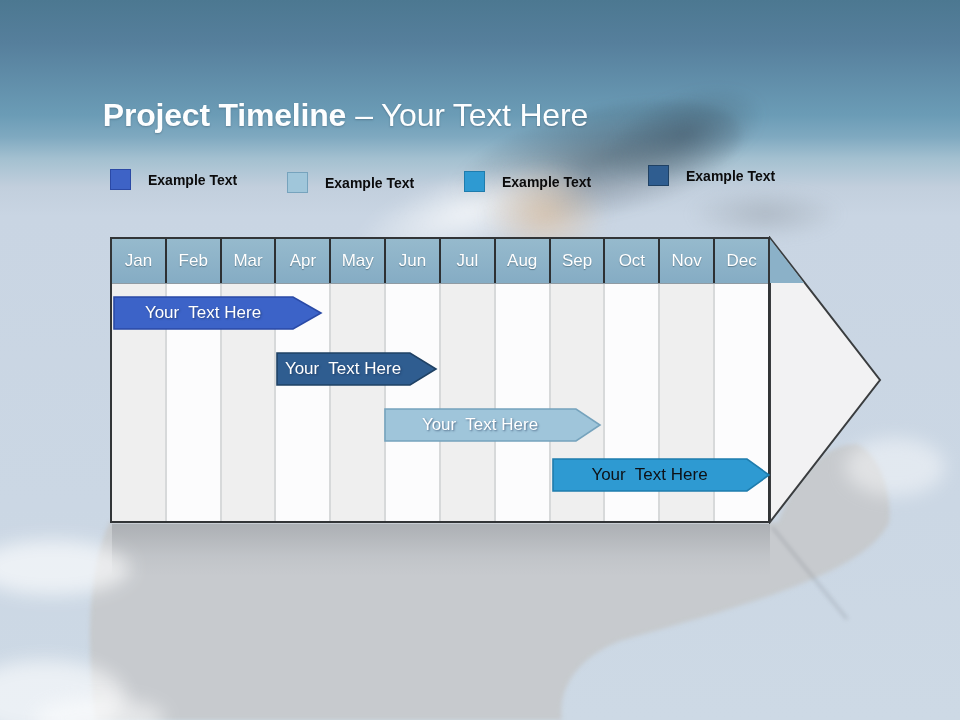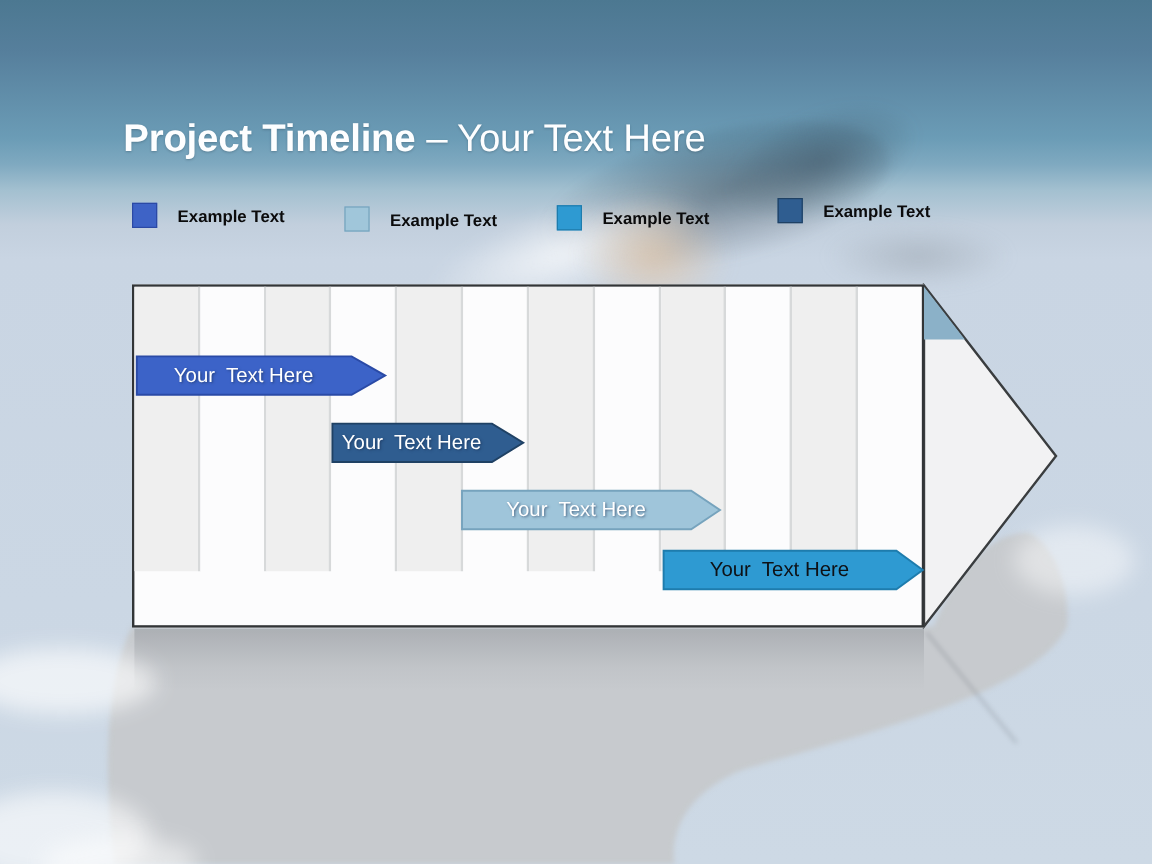--- a/index.html
+++ b/index.html
@@ -104,20 +104,34 @@
         <span class="legend-swatch" style="background: rgb(46, 154, 210); border-color: rgb(30, 124, 173);"></span>
         <span class="legend-label">Example Text</span>
       </div>
       <div class="legend-item">
         <span class="legend-swatch" style="background: rgb(47, 93, 144); border-color: rgb(31, 65, 100);"></span>
         <span class="legend-label">Example Text</span>
       </div>
     </div>
 
   <div class="timeline-table">
+    <div class="header-row" id="months-row">
+        <div class="month-cell">Jan</div>
+        <div class="month-cell">Feb</div>
+        <div class="month-cell">Mar</div>
+        <div class="month-cell">Apr</div>
+        <div class="month-cell">May</div>
+        <div class="month-cell">Jun</div>
+        <div class="month-cell">Jul</div>
+        <div class="month-cell">Aug</div>
+        <div class="month-cell">Sep</div>
+        <div class="month-cell">Oct</div>
+        <div class="month-cell">Nov</div>
+        <div class="month-cell">Dec</div>
+      </div>
     <div class="body-row" id="grid-row">
         <div class="grid-col odd"></div>
         <div class="grid-col even"></div>
         <div class="grid-col odd"></div>
         <div class="grid-col even"></div>
         <div class="grid-col odd"></div>
         <div class="grid-col even"></div>
         <div class="grid-col odd"></div>
         <div class="grid-col even"></div>
         <div class="grid-col odd"></div>

